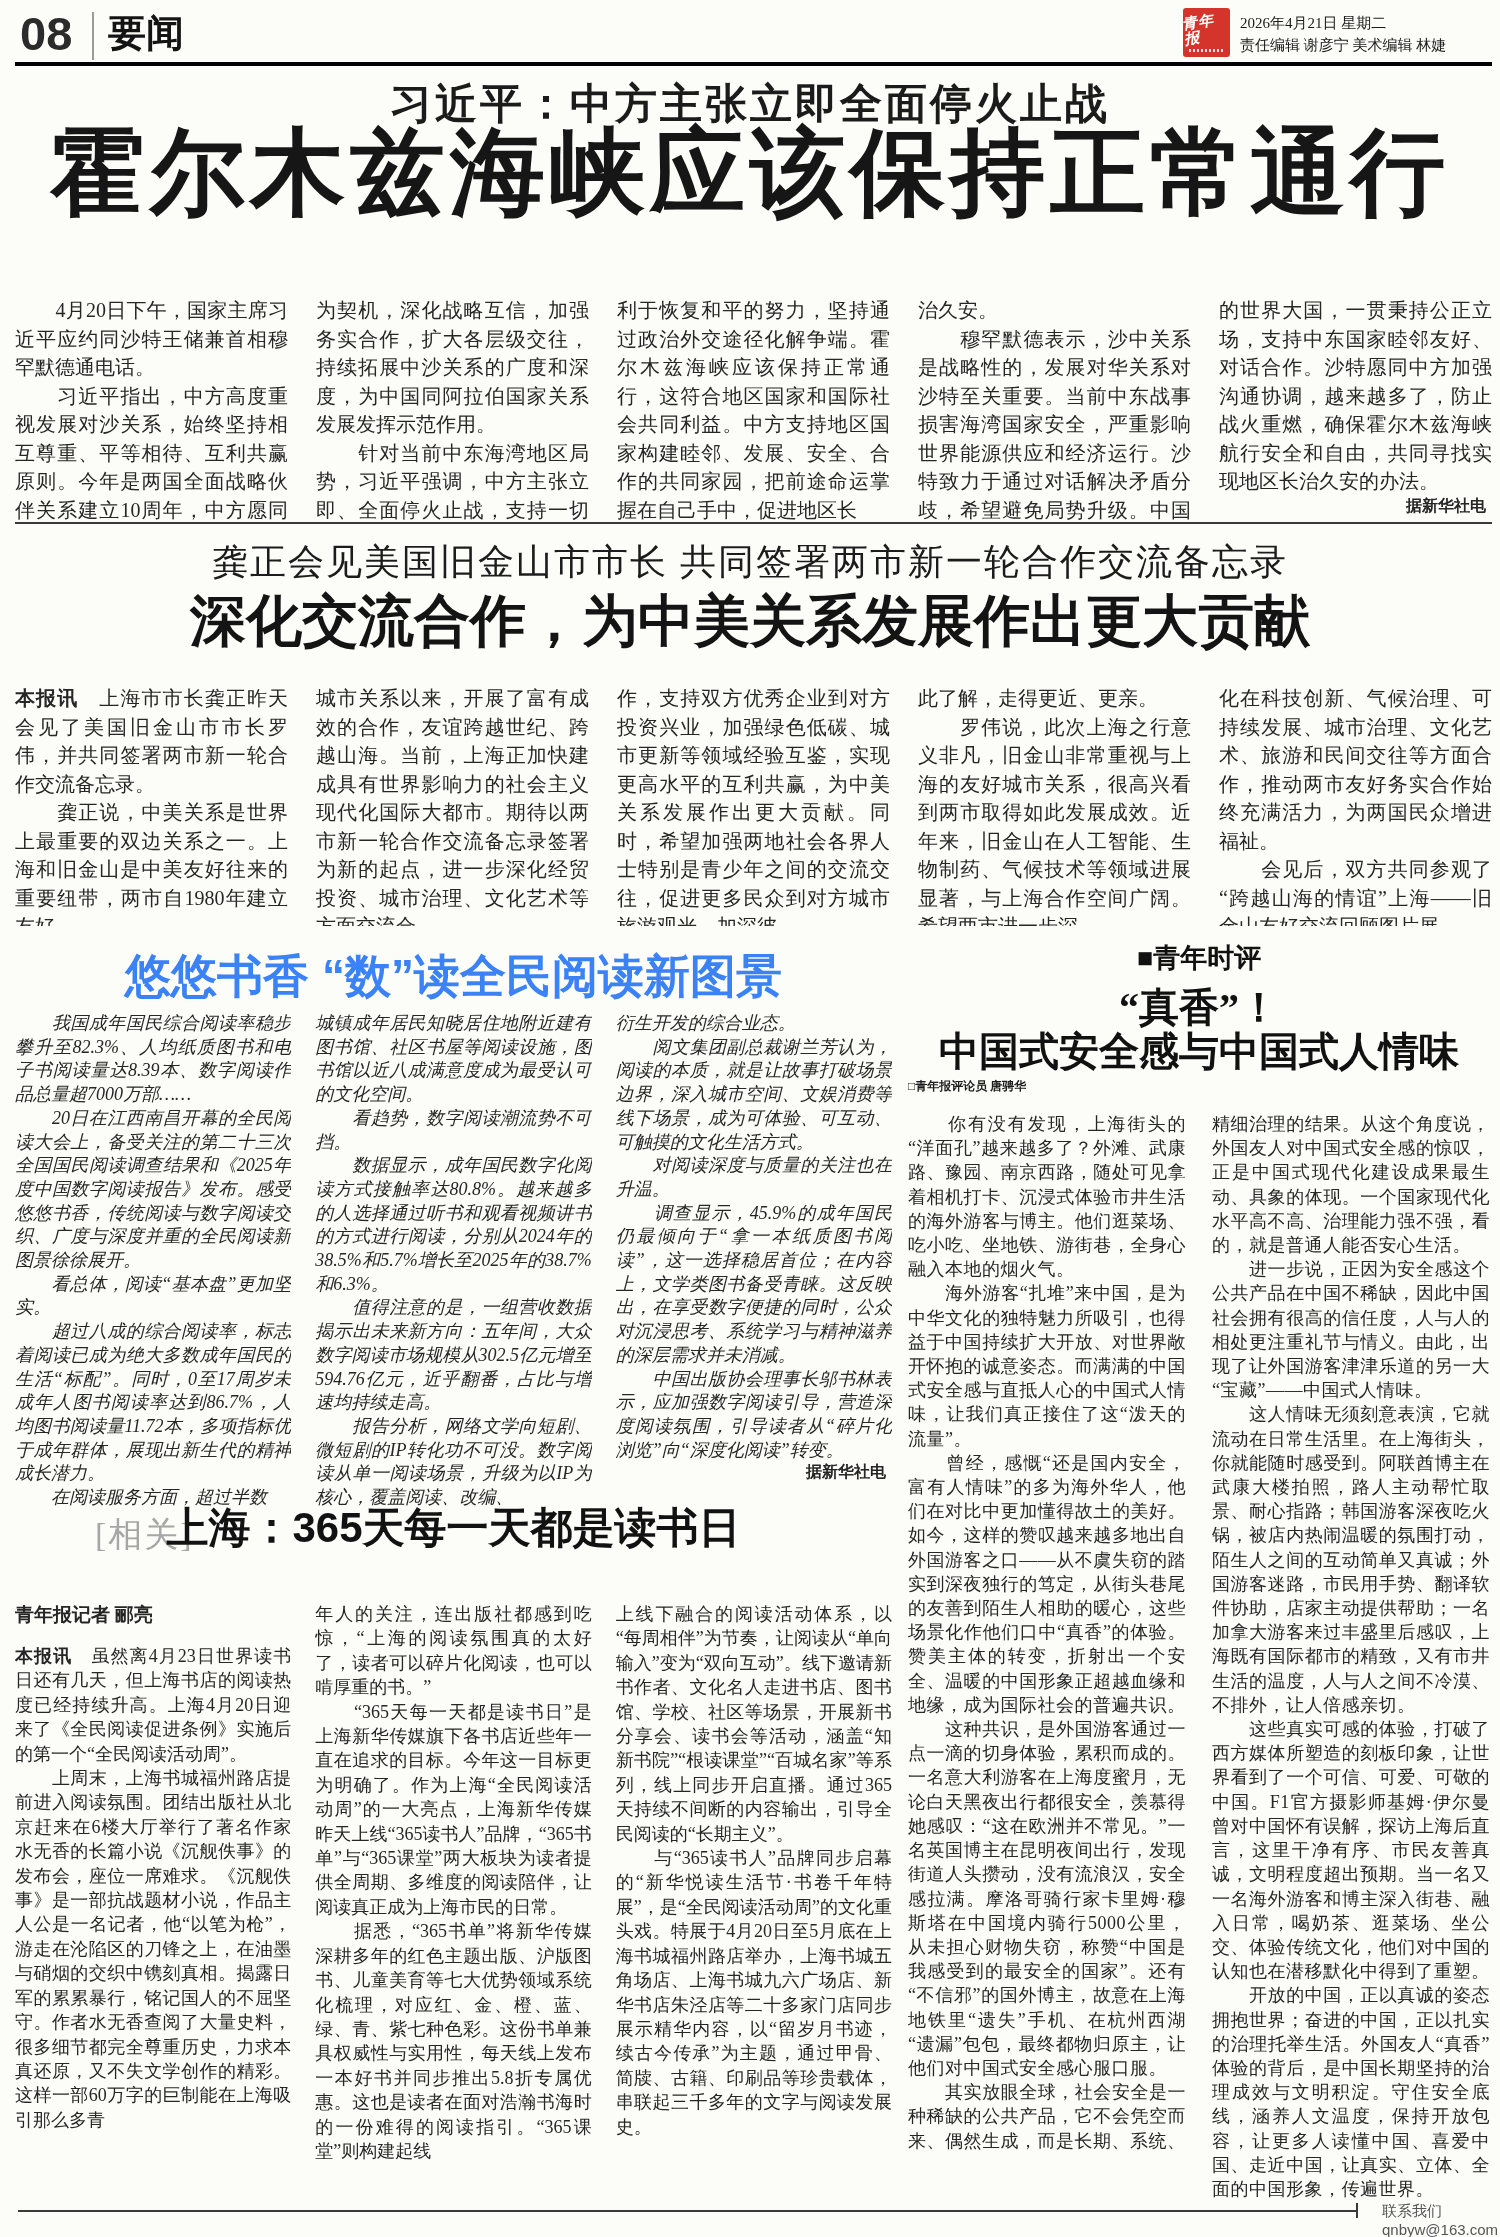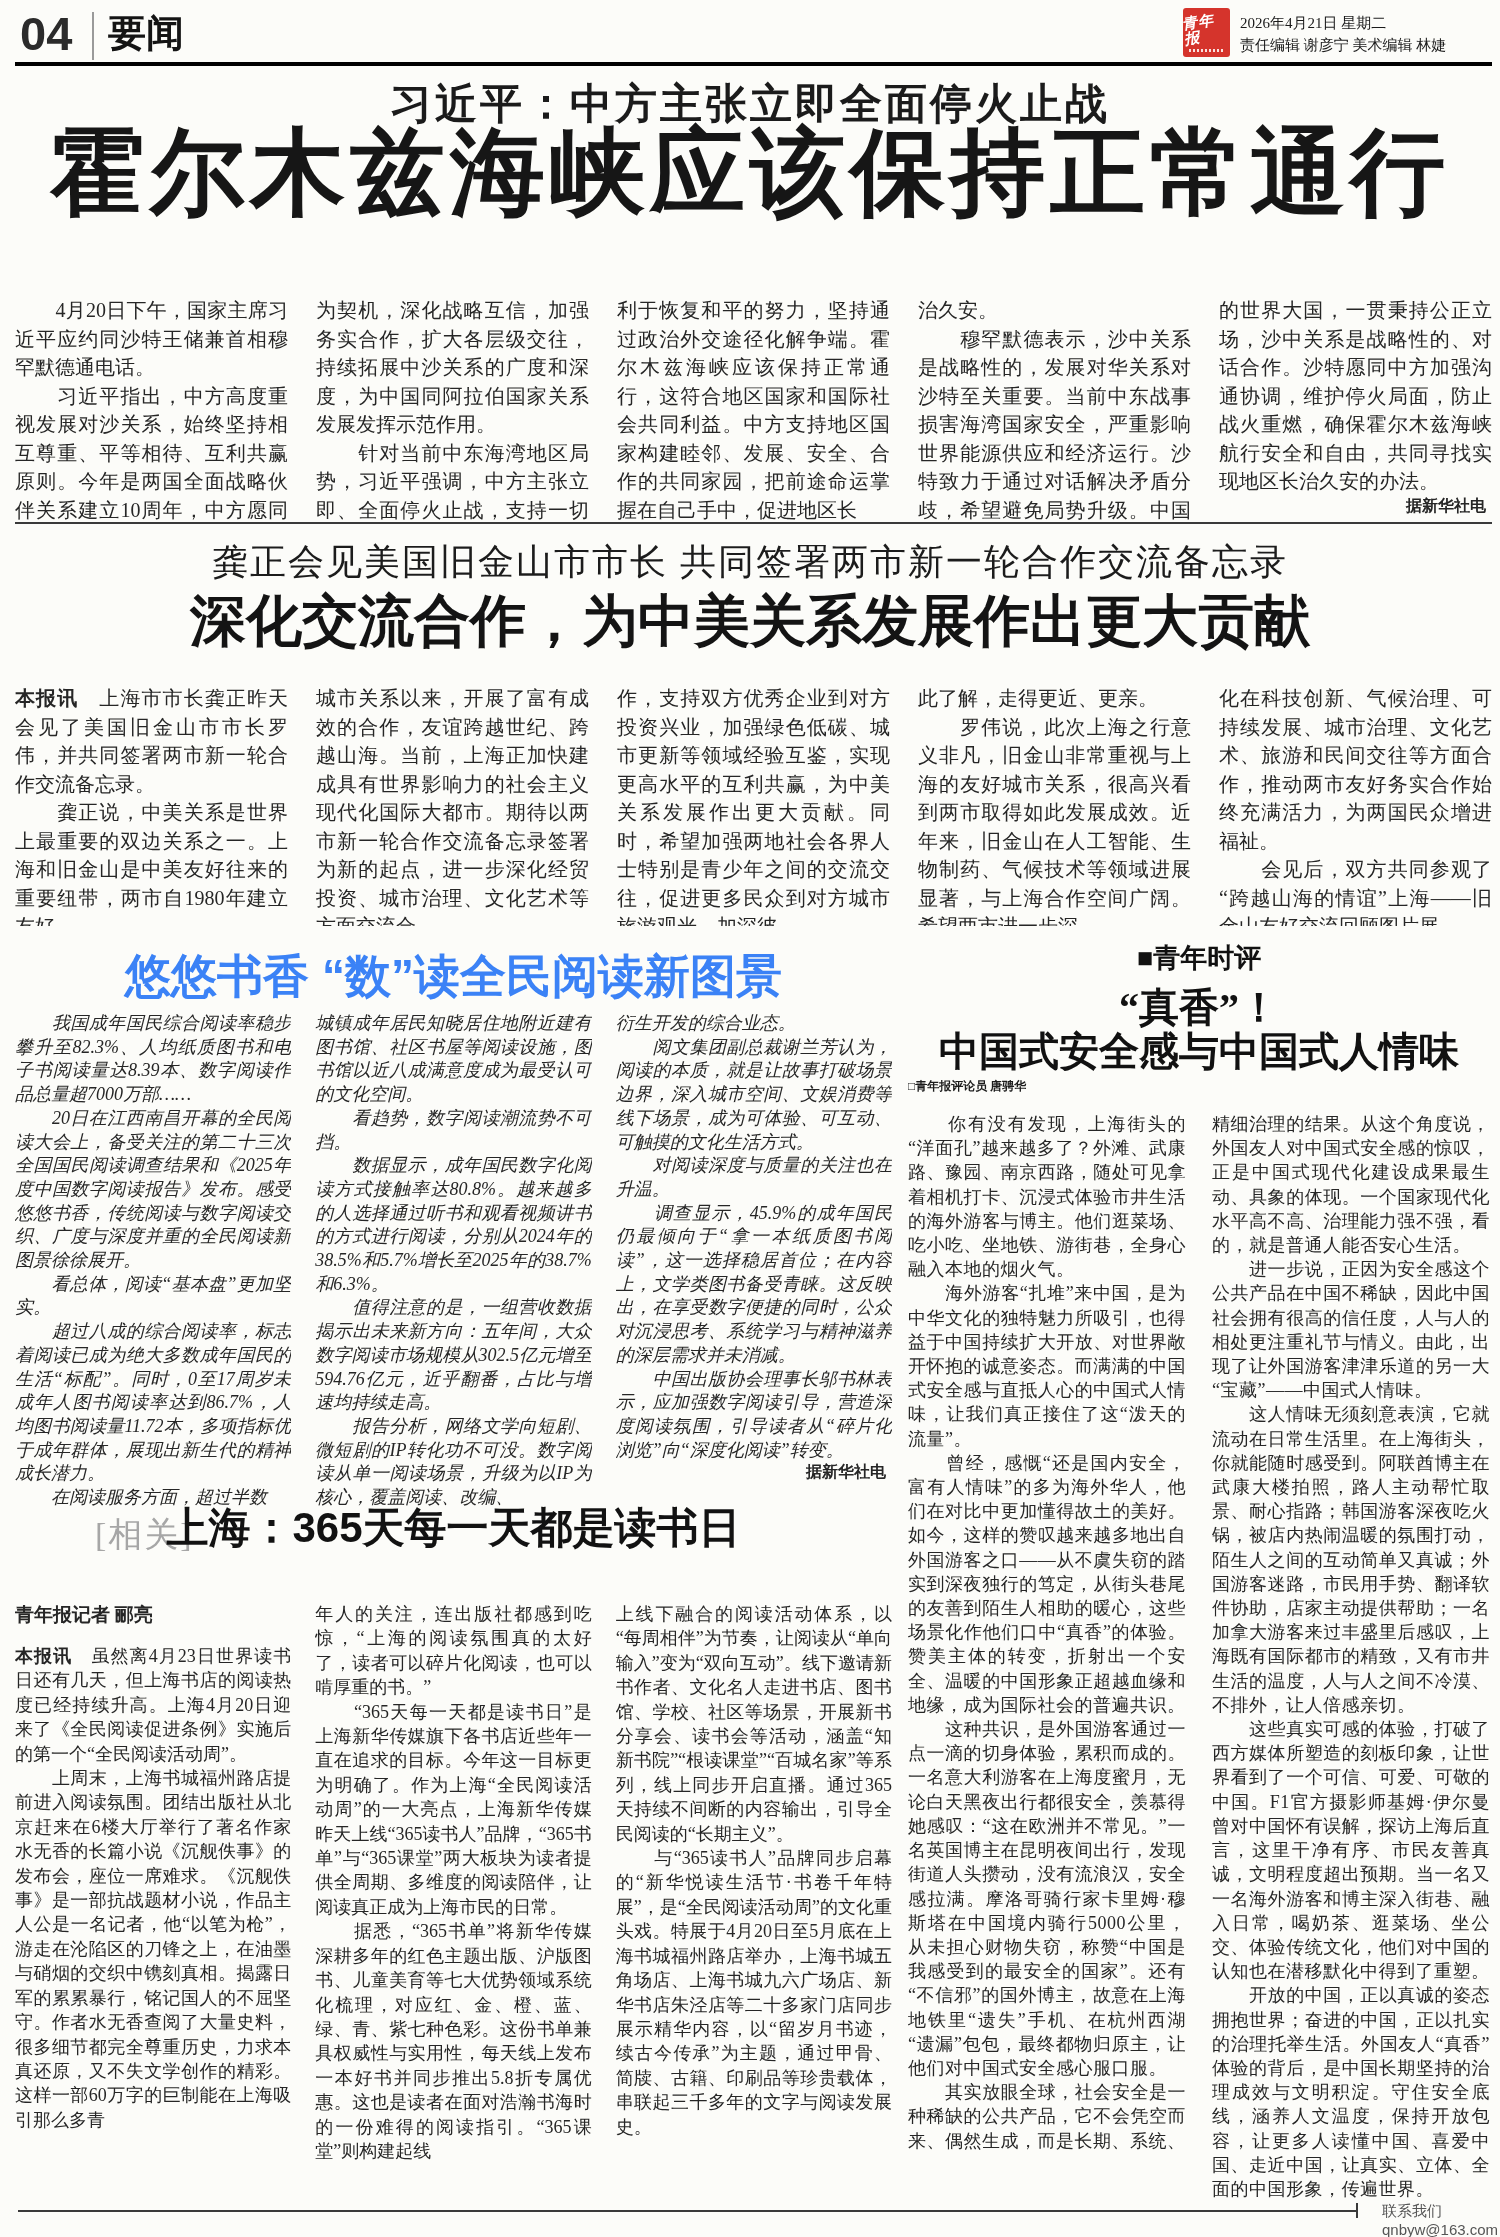--- a/index.html
+++ b/index.html
@@ -67,21 +67,21 @@
   .footer-rule{left:18px;top:2210px;width:1340px;height:2px;background:#3a3a3a;}
   .footer-tick{left:1356px;top:2203px;width:2px;height:15px;background:#3a3a3a;}
   .footer-text{left:1382px;top:2202px;font-size:15px;color:#555;
                font-family:"Liberation Sans","DejaVu Sans",sans-serif;}
 </style>
 </head>
 <body>
 
 <div class="page">
 
-  <div class="abs pagenum">04</div>
+  <div class="abs pagenum">08</div>
   <div class="abs head-divider"></div>
   <div class="abs section-title">要闻</div>
   <div class="abs logo">
     <span class="logo-text">青年报</span>
     <span class="logo-stripe"></span>
   </div>
   <div class="abs dates">
     <div>2026年4月21日 星期二</div>
     <div>责任编辑 谢彦宁 美术编辑 林婕</div>
   </div>
@@ -99,21 +99,21 @@
 　　针对当前中东海湾地区局势，习近平强调，中方主张立即、全面停火止战，支持一切有</div>
       </div>
     <div class="col">
         <div class="colbody">利于恢复和平的努力，坚持通过政治外交途径化解争端。霍尔木兹海峡应该保持正常通行，这符合地区国家和国际社会共同利益。中方支持地区国家构建睦邻、发展、安全、合作的共同家园，把前途命运掌握在自己手中，促进地区长</div>
       </div>
     <div class="col">
         <div class="colbody">治久安。
 　　穆罕默德表示，沙中关系是战略性的，发展对华关系对沙特至关重要。当前中东战事损害海湾国家安全，严重影响世界能源供应和经济运行。沙特致力于通过对话解决矛盾分歧，希望避免局势升级。中国是负责任</div>
       </div>
     <div class="col">
-      <div class="colbody">的世界大国，一贯秉持公正立场，沙中关系是战略性的、对话合作。沙特愿同中方加强沟通协调，维护停火局面，防止战火重燃，确保霍尔木兹海峡航行安全和自由，共同寻找实现地区长治久安的办法。</div>
+      <div class="colbody">的世界大国，一贯秉持公正立场，支持中东国家睦邻友好、对话合作。沙特愿同中方加强沟通协调，越来越多了，防止战火重燃，确保霍尔木兹海峡航行安全和自由，共同寻找实现地区长治久安的办法。</div>
       <div class="credit">据新华社电</div>
     </div>
   </section>
 
   <div class="abs divider"></div>
 
   <div class="abs kicker2">龚正会见美国旧金山市市长  共同签署两市新一轮合作交流备忘录</div>
   <h2 class="abs headline2">深化交流合作，为中美关系发展作出更大贡献</h2>
   <section class="abs cols a2">
     <div class="col">

